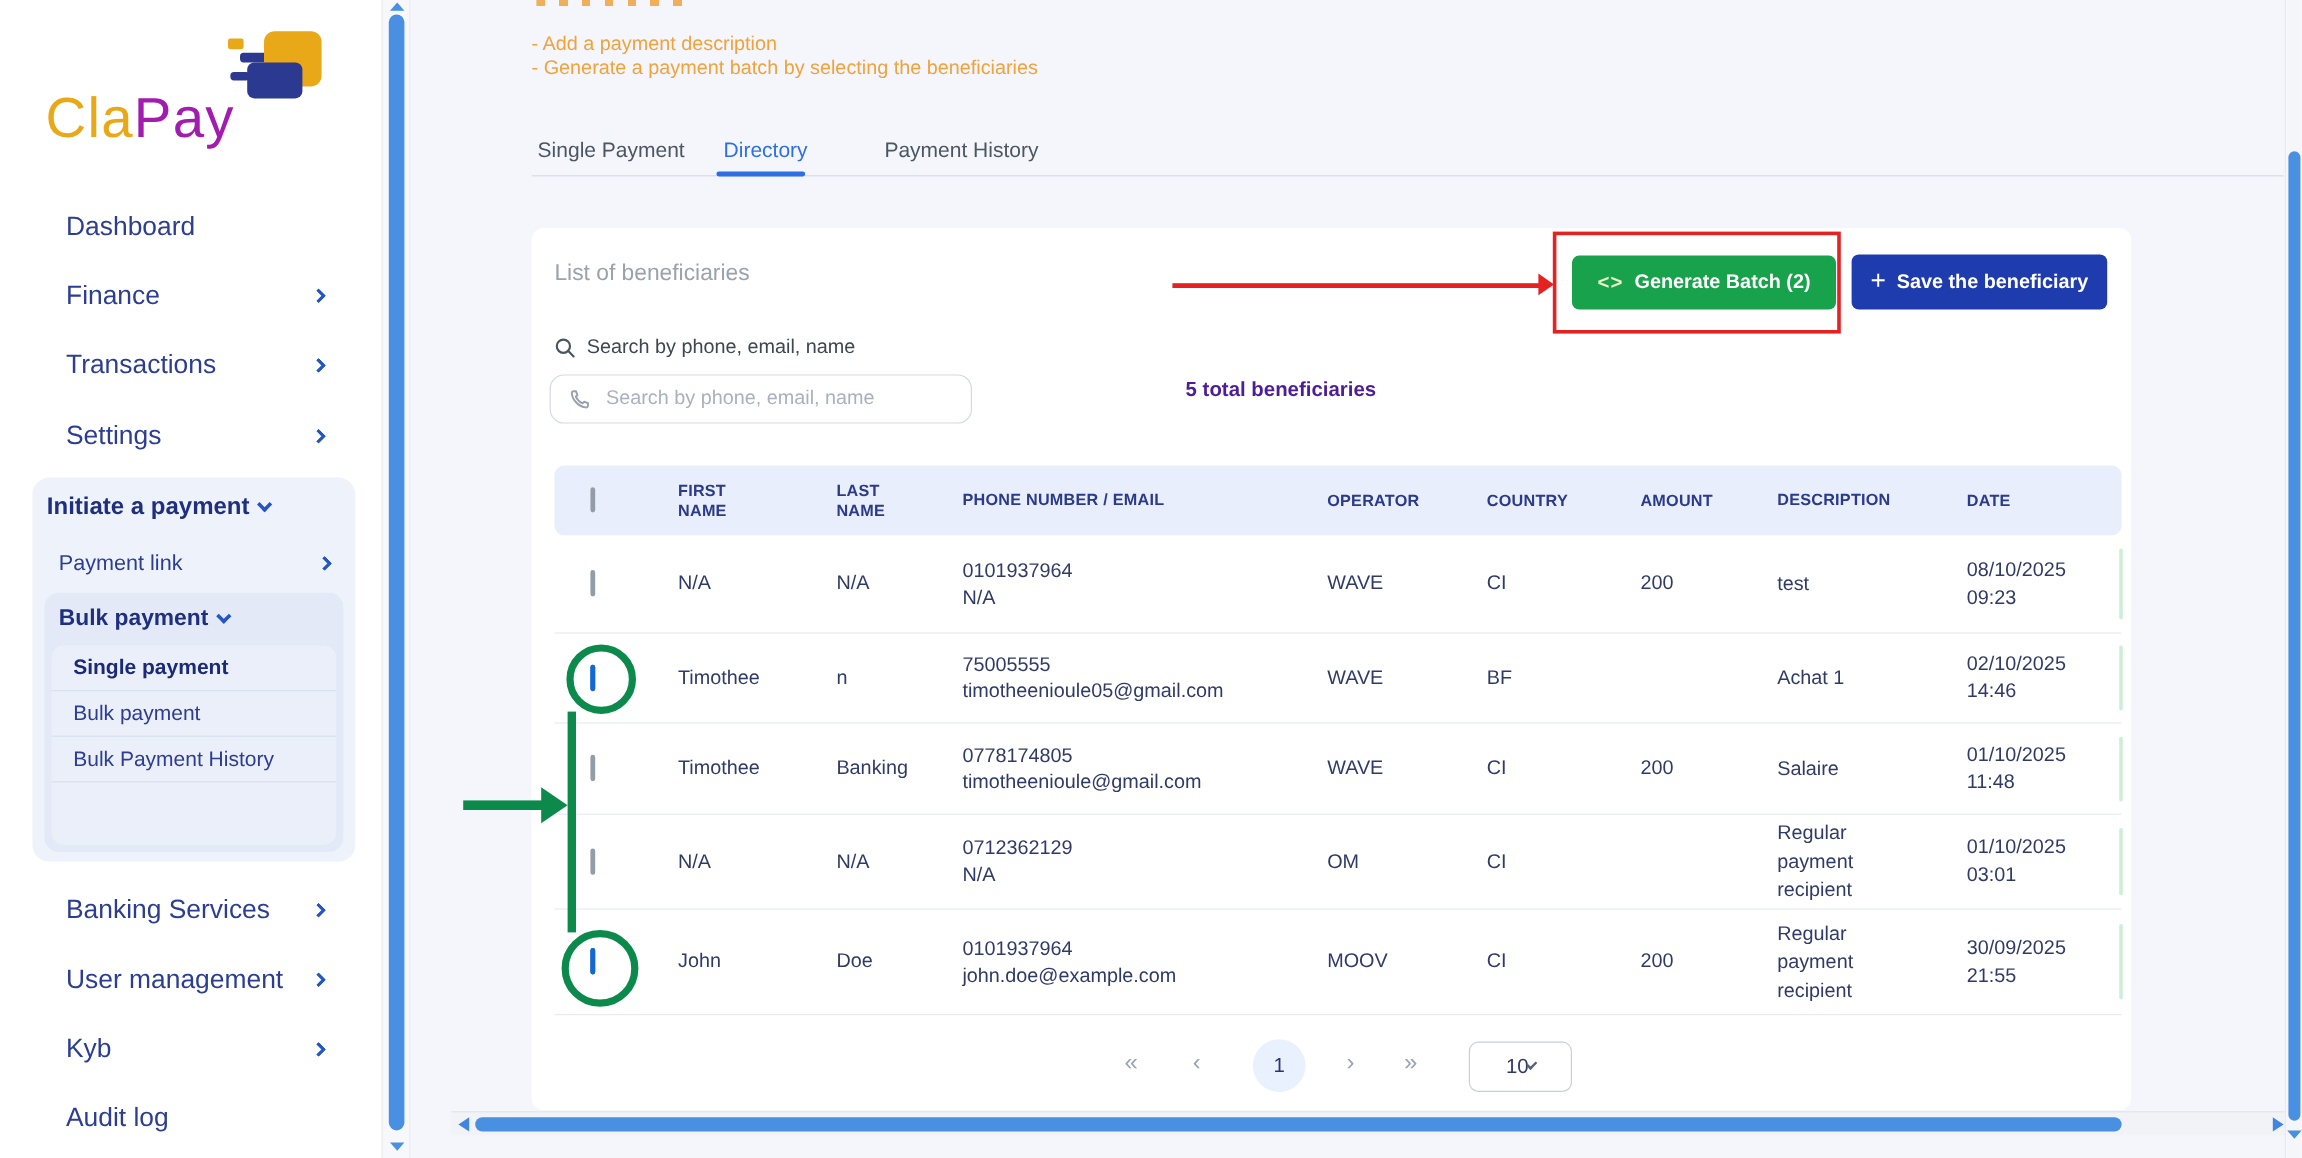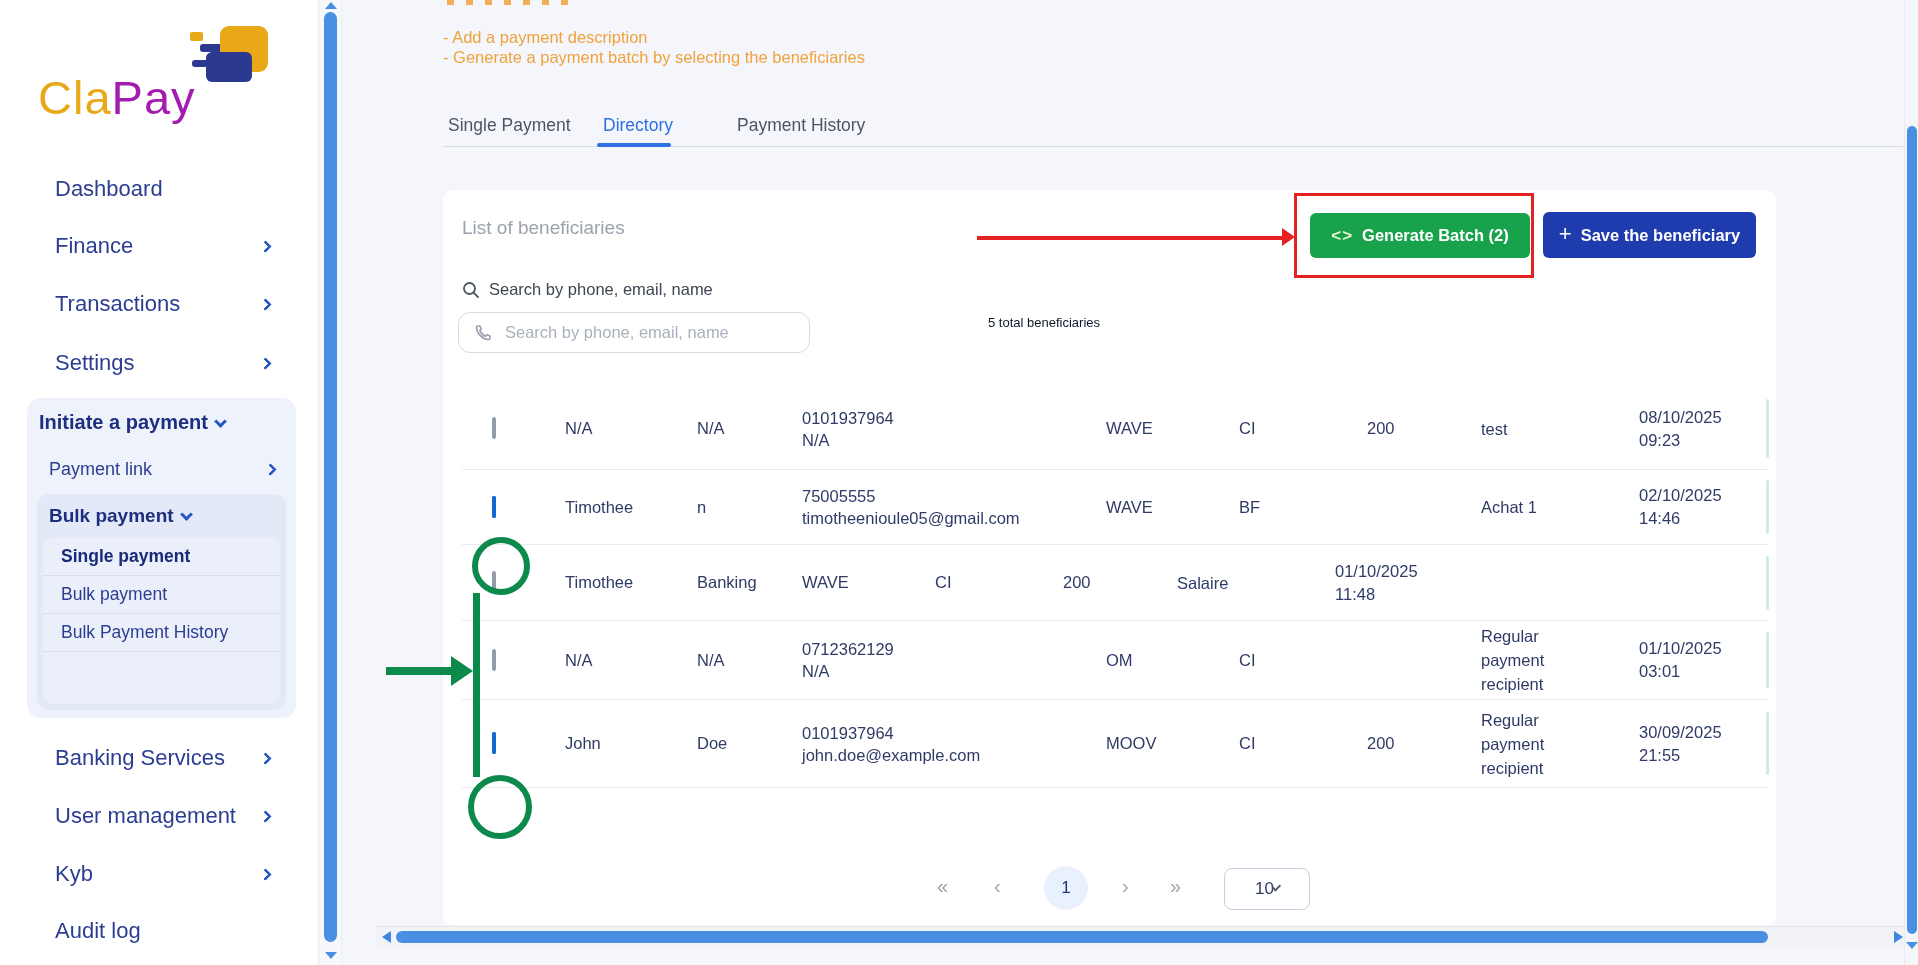--- a/index.html
+++ b/index.html
@@ -77,21 +77,21 @@
   .btn-blue { left:1100px; top:22px; width:213px; height:46px; background:#1f3cae; }
   .btn-blue .plus-ic { font-size:22px; font-weight:400; position:relative; top:-1px; }
 
   .search-label { position:absolute; left:19px; top:90px; display:flex; align-items:center; gap:9px;
     font-size:16.5px; color:#3d4651; font-weight:500; }
   .search-input { position:absolute; left:15px; top:122px; width:352px; height:41px;
     border:1.5px solid #d5dae2; border-radius:12px; background:#fff;
     font-family:inherit; font-size:16.5px; color:#3d4651; padding:0 14px 0 46px; outline:none; }
   .search-input::placeholder { color:#aab1bd; }
   .phone-ic { position:absolute; left:31px; top:134px; pointer-events:none; }
-  .total { position:absolute; left:545px; top:125px; font-size:13px; color:#0f172a; }
+  .total { position:absolute; left:545px; top:125px; font-size:17px; color:#4c1d95;font-weight:bold; }
 
   
   .tbl { position:absolute; left:19px; top:198px; width:1306px; }
   .trow { display:flex; align-items:center; position:relative; }
   .thead { background:#e8eefb; border-radius:8px; height:58px; }
   .th { font-size:13.5px; font-weight:700; color:#2b3a8a; letter-spacing:.2px; line-height:17px; }
   .tbody-row { border-bottom:1px solid #e9ebf1; font-size:16.5px; color:#2f3b66; }
   .cell { padding-right:10px; }
   .c0{ width:103px; padding-left:30px; } .c1{ width:132px; } .c2{ width:105px; }
   .c3{ width:304px; line-height:22px; } .c4{ width:133px; } .c5{ width:128px; }
@@ -238,20 +238,31 @@
       </svg>
       <span>Search by phone, email, name</span>
     </div>
     <input class="search-input" type="text" placeholder="Search by phone, email, name" style="">
     <svg class="phone-ic" width="18" height="18" viewBox="0 0 18 18">
       <path d="M4 2 C3 2 2.4 2.8 2.5 3.8 C3 9.5 8.5 15 14.2 15.5 C15.2 15.6 16 15 16 14 L16 12 L12.8 10.8 L11.4 12.2 C9.2 11.2 6.8 8.8 5.8 6.6 L7.2 5.2 L6 2 Z" fill="none" stroke="#98a1ad" stroke-width="1.6" stroke-linejoin="round"></path>
     </svg>
     <span class="total">5 total beneficiaries</span>
 
     <div class="tbl">
+      <div class="trow thead">
+        <div class="cell c0"><span class="cb"></span></div>
+        <div class="cell c1 th"><span class="th-wrap">FIRST NAME</span></div>
+        <div class="cell c2 th"><span class="th-wrap">LAST NAME</span></div>
+        <div class="cell c3 th">PHONE NUMBER / EMAIL</div>
+        <div class="cell c4 th">OPERATOR</div>
+        <div class="cell c5 th">COUNTRY</div>
+        <div class="cell c6 th">AMOUNT</div>
+        <div class="cell c7 th">DESCRIPTION</div>
+        <div class="cell c8 th">DATE</div>
+      </div>
 
       <div class="trow tbody-row" style="height:82px;">
         <div class="cell c0"><span class="cb"></span></div>
         <div class="cell c1">N/A</div>
         <div class="cell c2">N/A</div>
         <div class="cell c3">
             <div>0101937964</div>
             <div>N/A</div>
           </div>
         <div class="cell c4">WAVE</div>
@@ -281,20 +292,24 @@
             <div>02/10/2025</div>
             <div>14:46</div>
           </div>
         <span class="strip"></span>
       </div>
 
       <div class="trow tbody-row" style="height:76px;">
         <div class="cell c0"><span class="cb"></span></div>
         <div class="cell c1">Timothee</div>
         <div class="cell c2">Banking</div>
+        <div class="cell c3">
+            <div>0778174805</div>
+            <div>timotheenioule@gmail.com</div>
+          </div>
         <div class="cell c4">WAVE</div>
         <div class="cell c5">CI</div>
         <div class="cell c6">200</div>
         <div class="cell c7"><span class="desc-wrap">Salaire</span></div>
         <div class="cell c8">
             <div>01/10/2025</div>
             <div>11:48</div>
           </div>
         <span class="strip"></span>
       </div>

